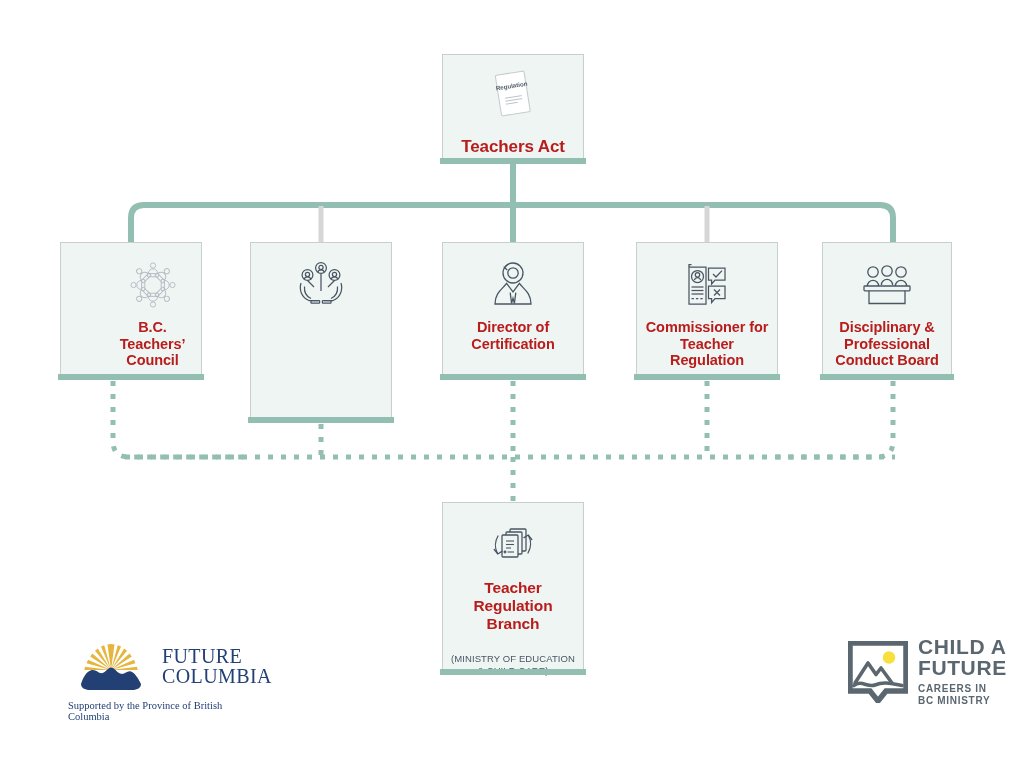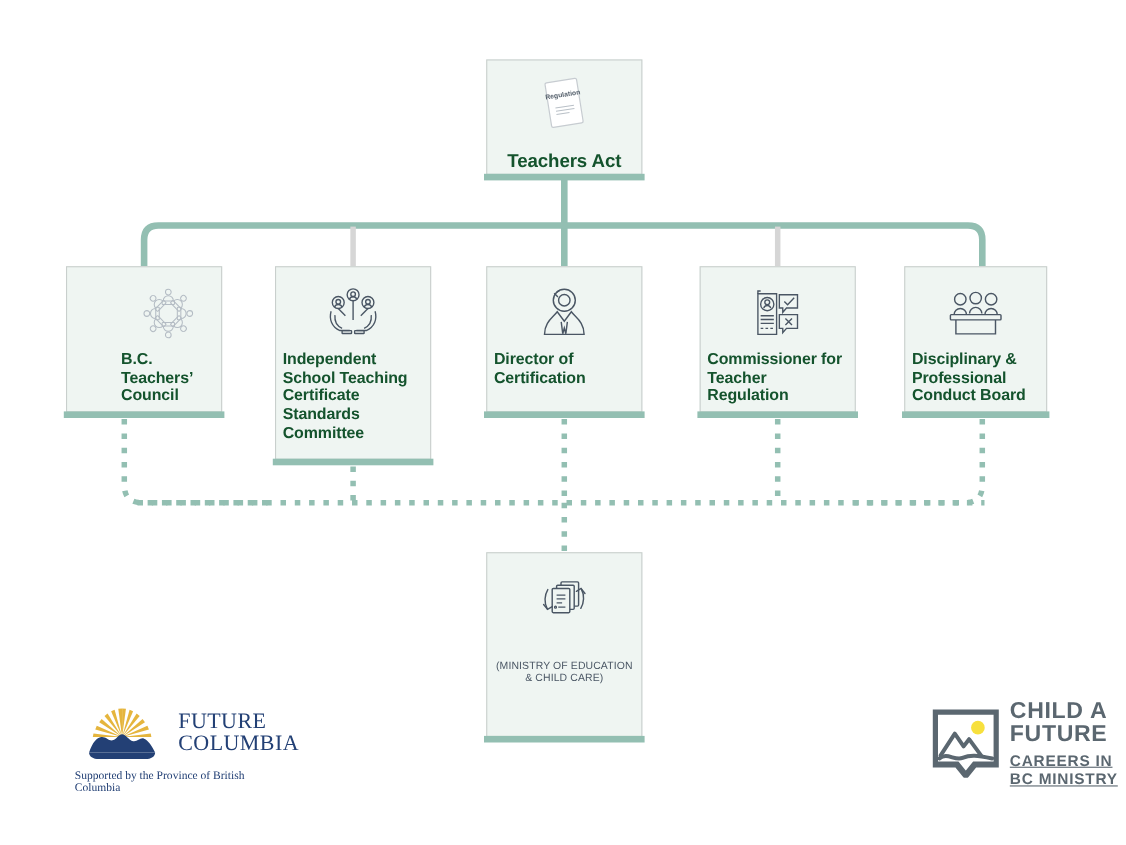--- a/index.html
+++ b/index.html
@@ -59,22 +59,23 @@
     width: 62px;
     height: 56px;
     display: flex;
     align-items: center;
     justify-content: center;
     margin-bottom: 6px;
     flex: 0 0 auto;
   }
   .node-icon svg { display: block; }
   .node-label {
-    color: #14532d;
+    color: #b91c1c;
     font-weight: bold;
+    text-align: center;
     line-height: 1.15;
     letter-spacing: -0.1px;
     padding: 0 6px;
   }
   .node-sublabel {
     color: #4a5664;
     font-weight: normal;
     text-align: center;
     line-height: 1.18;
     font-size: 9.5px;
@@ -142,25 +143,24 @@
   .maf-words .m2 {
     display: block;
     font-size: 21px;
     font-weight: bold;
     letter-spacing: 0.6px;
     line-height: 1.02;
   }
   .maf-words .m3,
   .maf-words .m4 {
     display: block;
-    font-size: 14px;
+    font-size: 10px;
     font-weight: bold;
     letter-spacing: 0.7px;
     line-height: 1.22;
-    text-decoration: underline;
   }
   .maf-words .m3 { margin-top: 4px; }
 </style>
 </head>
 <body>
 
 <div id="chart-canvas">
 
   <svg id="connectors" viewBox="0 0 1024 768" xmlns="http://www.w3.org/2000/svg">
 
@@ -271,21 +271,20 @@
           <line x1="42.5" y1="21.5" x2="36" y2="28"></line>
           <path d="M9,24 C7,31 9.5,38.5 17,41.5 L26,41.5"></path>
           <path d="M49,24 C51,31 48.5,38.5 41,41.5 L32,41.5"></path>
           <path d="M12.5,27.5 C12,33 14.5,37.5 19,39.5"></path>
           <path d="M45.5,27.5 C46,33 43.5,37.5 39,39.5"></path>
           <rect x="19" y="41.6" width="8.6" height="2.6" rx="0.5"></rect>
           <rect x="30.4" y="41.6" width="8.6" height="2.6" rx="0.5"></rect>
         </g>
       </svg>
     </div>
-    <div class="node-label">Independent School Teaching Certificate Standards Committee</div>
   </div>
 
   <div class="node" id="node-director">
     <div class="node-icon">
       <svg viewBox="0 0 58 52" width="58" height="52" xmlns="http://www.w3.org/2000/svg">
         <g fill="none" stroke="#4a5664" stroke-width="1.3">
           <circle cx="29" cy="14" r="10"></circle>
           <circle cx="29" cy="14" r="5.2"></circle>
           <path d="M21.6,7.2 a10,10 0 0 1 3.2,-2.2"></path>
           <path d="M23.2,11 l-3.4,-3.4"></path>
@@ -354,20 +353,21 @@
             <circle cx="21" cy="33" r="0.9"></circle>
             <line x1="23.5" y1="33" x2="30" y2="33"></line>
           </g>
           <path d="M14,17 C11,22 10.5,29 13.5,34.5" stroke-linecap="round"></path>
           <path d="M44,34 C47,29 47.5,22 44.5,16.5" stroke-linecap="round"></path>
           <path d="M10.2,30.5 L13.8,35 L18,32.4" stroke-linecap="round"></path>
           <path d="M47.8,20.5 L44.2,16 L40,18.6" stroke-linecap="round"></path>
         </g>
       </svg>
     </div>
+    <div class="node-label">Teacher Regulation Branch</div>
     <div class="node-sublabel">(MINISTRY OF EDUCATION &amp; CHILD CARE)</div>
   </div>
 
   <div class="logo-block" id="logo-bc">
     <div class="bc-mark">
       <svg viewBox="0 0 86 54" width="86" height="54" xmlns="http://www.w3.org/2000/svg">
         <g fill="#e5b53d">
           <path d="M43,30 L43,4 L46.5,4.4 Z"></path>
           <path d="M43,30 L49.8,5.2 L53,6.6 Z"></path>
           <path d="M43,30 L56.2,8.6 L59,10.8 Z"></path>

